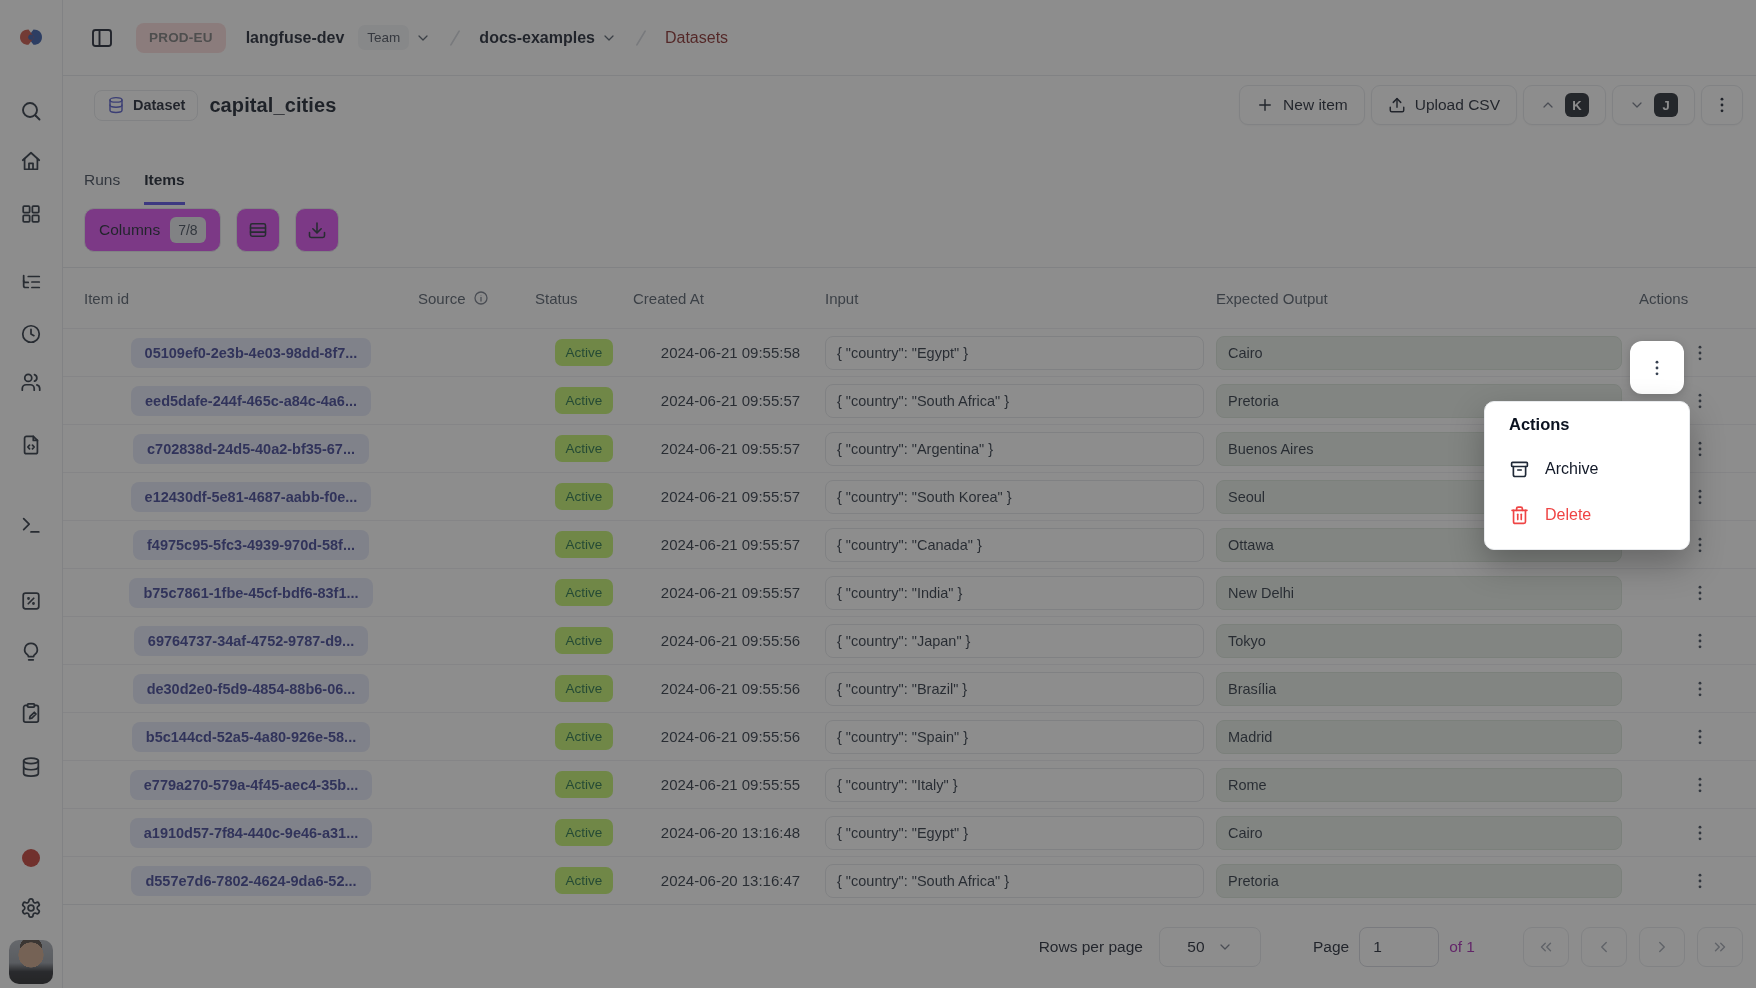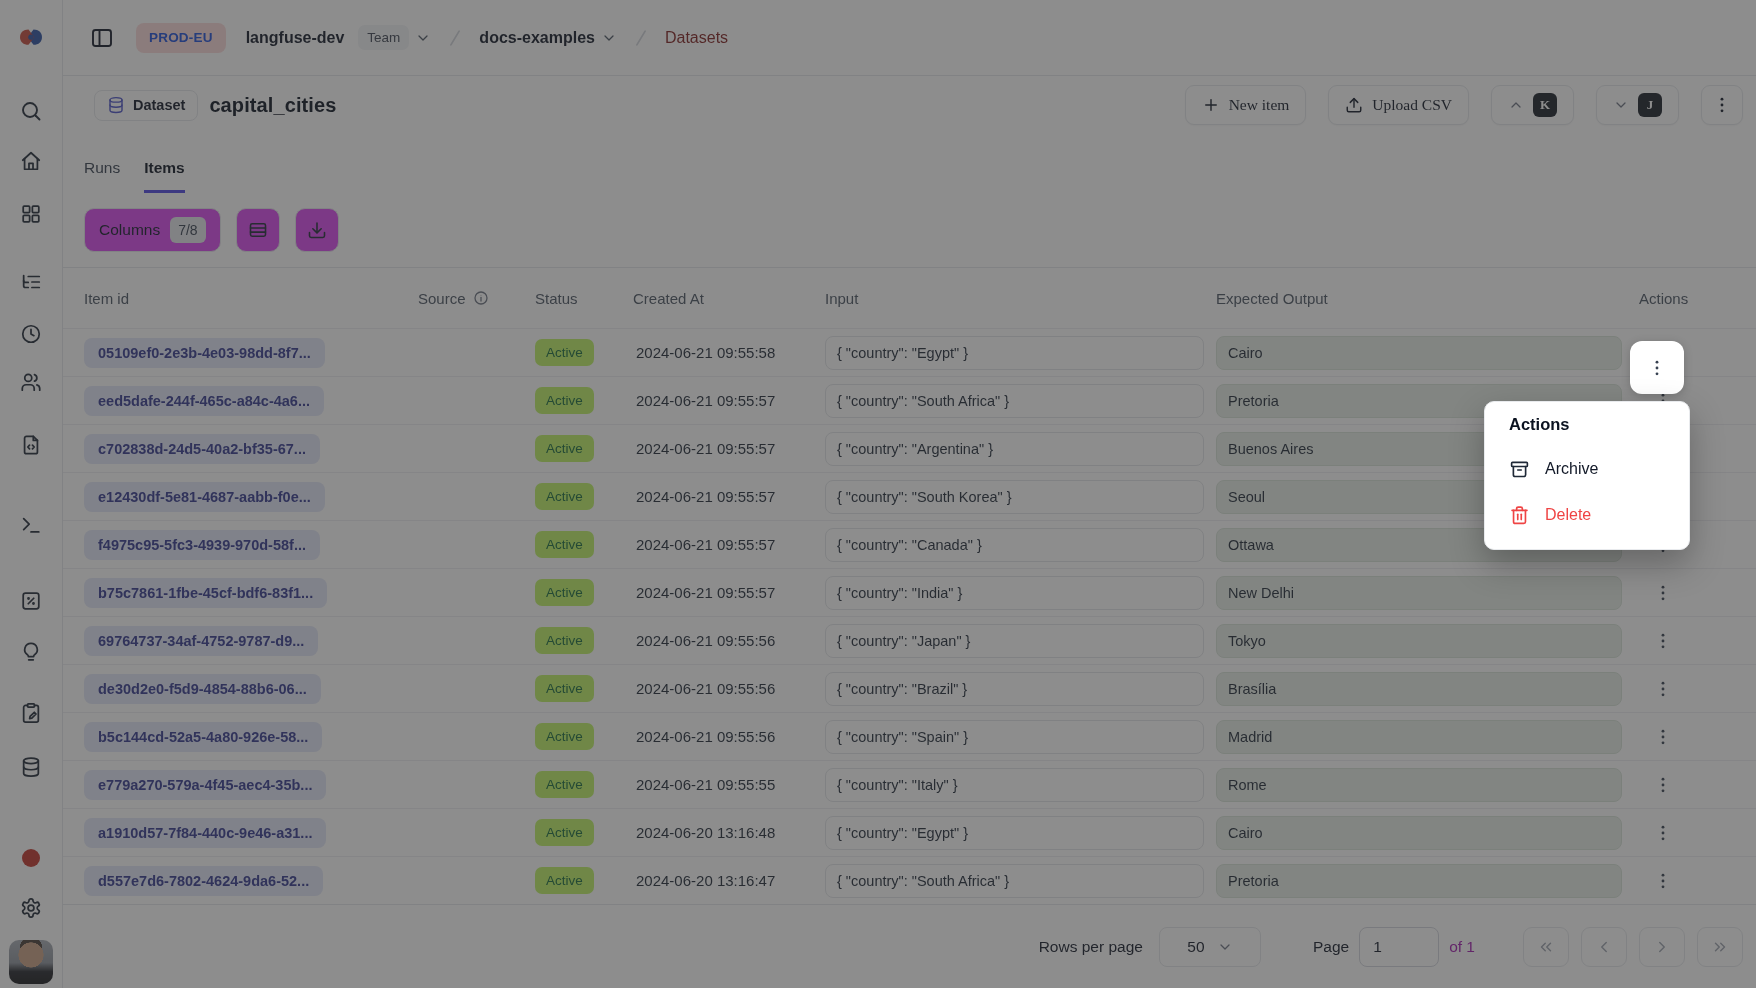--- a/index.html
+++ b/index.html
@@ -18,56 +18,56 @@
   .avatar{ position:absolute; left:50%; transform:translateX(-50%); top:940px; width:44px; height:44px; border-radius:10px; overflow:hidden;
     background:
       radial-gradient(circle at 50% 34%, #caa184 0 34%, rgba(0,0,0,0) 35%),
       radial-gradient(circle at 50% 18%, #4a3f38 0 26%, rgba(0,0,0,0) 27%),
       linear-gradient(180deg,#a8adb5 0%, #8d939c 52%, #23252b 72%, #17181c 100%);
     cursor:pointer; }
 
   
   .topbar{ position:absolute; left:0; top:0; width:1756px; height:76px; border-bottom:1px solid #e5e7eb; background:#fff; display:flex; align-items:center; padding-left:90px; z-index:1; }
   .tb-toggle{ width:24px; height:24px; color:#111827; cursor:pointer; margin-right:22px; }
-  .env-badge{ height:30px; display:inline-flex; align-items:center; padding:0 13px; border-radius:8px; background:#fbdada; color:#1d4ed8; font-size:13.5px; font-weight:700; letter-spacing:.2px; margin-right:20px; }
+  .env-badge{ height:30px; display:inline-flex; align-items:center; padding:0 13px; border-radius:8px; background:#fbdada; color:#737373; font-size:13.5px; font-weight:700; letter-spacing:.2px; margin-right:20px; }
   .crumb-name{ font-size:16px; font-weight:600; color:#111827; cursor:pointer; }
   .role-badge{ height:25px; display:inline-flex; align-items:center; padding:0 9px; border-radius:7px; background:#f1f3f5; color:#3f4654; font-size:13.5px; font-weight:500; margin:0 6px 0 14px; cursor:pointer; }
   .crumb-chev{ width:16px; height:16px; color:#4b5563; cursor:pointer; }
   .crumb-slash{ width:22px; height:22px; color:#d1d5db; margin:0 13px; }
   .crumb-muted{ font-size:16px; color:#7f1d1d; }
 
   
   .main{ position:absolute; left:63px; top:76px; width:1693px; height:912px; background:#fff; }
 
   .page-head{ position:absolute; top:9px; left:21px; right:13px; height:40px; display:flex; align-items:center; }
   .ent-badge{ height:31px; display:inline-flex; align-items:center; gap:8px; padding:0 12px; border:1px solid #e5e7eb; border-radius:8px; background:#fff; margin-left:10px; }
   .ent-badge .db{ color:#4a51c9; }
   .ent-badge span{ font-size:14.5px; font-weight:600; color:#111827; }
   .page-title{ font-size:20px; font-weight:700; color:#0b1220; margin-left:11px; letter-spacing:.1px; }
-  .head-actions{ margin-left:auto; display:flex; align-items:center; gap:22px;font-family:Liberation Serif, serif; }
+  .head-actions{ margin-left:auto; display:flex; align-items:center; gap:6px; }
   .btn{ height:40px; display:inline-flex; align-items:center; justify-content:center; gap:9px; padding:0 16px; border:1px solid #e5e7eb; border-radius:9px; background:#fff; font-size:15.5px; font-weight:500; color:#111827; cursor:pointer; box-shadow:0 1px 2px rgba(0,0,0,.04); font-family:inherit; }
   .btn .bic{ color:#111827; }
   .kbd{ width:24px; height:24px; border-radius:6px; background:#181d27; color:#fff; font-size:13px; font-weight:600; display:inline-flex; align-items:center; justify-content:center; }
   .btn .chev-gray{ color:#6b7280; }
   .btn-sq{ padding:0; width:42px; }
 
-  .tabs{ position:absolute; top:76px; left:21px; display:flex; }
+  .tabs{ position:absolute; top:88px; left:21px; display:flex; }
   .tab{ font-size:15.5px; padding:7px 0 13px; cursor:pointer; }
   .tab + .tab{ margin-left:24px; }
   .tab.inactive{ color:#374151; font-weight:500; }
   .tab.active{ color:#0b1220; font-weight:600; border-bottom:3px solid #4f46e5; }
 
   .toolbar{ position:absolute; top:132px; left:21px; display:flex; align-items:center; gap:15px; }
   .tool-btn{ height:44px; display:inline-flex; align-items:center; gap:10px; padding:0 14px; border:1px solid #e5e7eb; border-radius:10px; background:#d946ef; font-size:15.5px; font-weight:500; color:#111827; cursor:pointer; font-family:inherit; }
   .count-badge{ height:26px; display:inline-flex; align-items:center; padding:0 8px; border-radius:6px; background:#e5e7eb; color:#374151; font-size:14px; font-weight:500; }
   .tool-sq{ width:44px; padding:0; justify-content:center; color:#1f2937; }
 
   
   .table{ position:absolute; top:191px; left:0; right:0; }
-  .thead,.trow{ display:grid; grid-template-columns:334px 117px 98px 192px 391px 415px 1fr; align-items:center; padding-left:21px; }
+  .thead,.trow{ display:grid; grid-template-columns:334px 117px 98px 192px 391px 415px 1fr; align-items:center; padding-left:21px;text-align:center; }
   .thead{ height:61px; border-top:1px solid #e5e7eb; }
   .th{ font-size:15px; font-weight:500; color:#4b5563; display:flex; align-items:center; gap:7px; }
   .th .info{ color:#6b7280; width:16px; height:16px; }
   .trow{ height:48px; border-top:1px solid #edeef1; }
   .idpill{ display:inline-flex; align-items:center; height:30px; padding:0 14px; border-radius:8px; background:#e3e7f8; color:#33398f; font-size:14.5px; font-weight:600; cursor:pointer; white-space:nowrap; }
   .status-badge{ display:inline-flex; align-items:center; height:27px; padding:0 11px; border-radius:7px; background:#bef264; color:#1a6b3c; font-size:13.5px; font-weight:500; }
   .created{ font-size:15px; color:#1f2937; padding-left:3px; }
   .cellbox{ height:34px; display:flex; align-items:center; padding:0 11px; border-radius:8px; font-size:14.5px; color:#1f2937; white-space:nowrap; overflow:hidden; }
   .input-box{ border:1px solid #e3e5e8; background:#fff; margin-right:12px; }
   .exp-box{ background:#e7eee7; border:1px solid #d8e2d8; margin-right:9px; }

